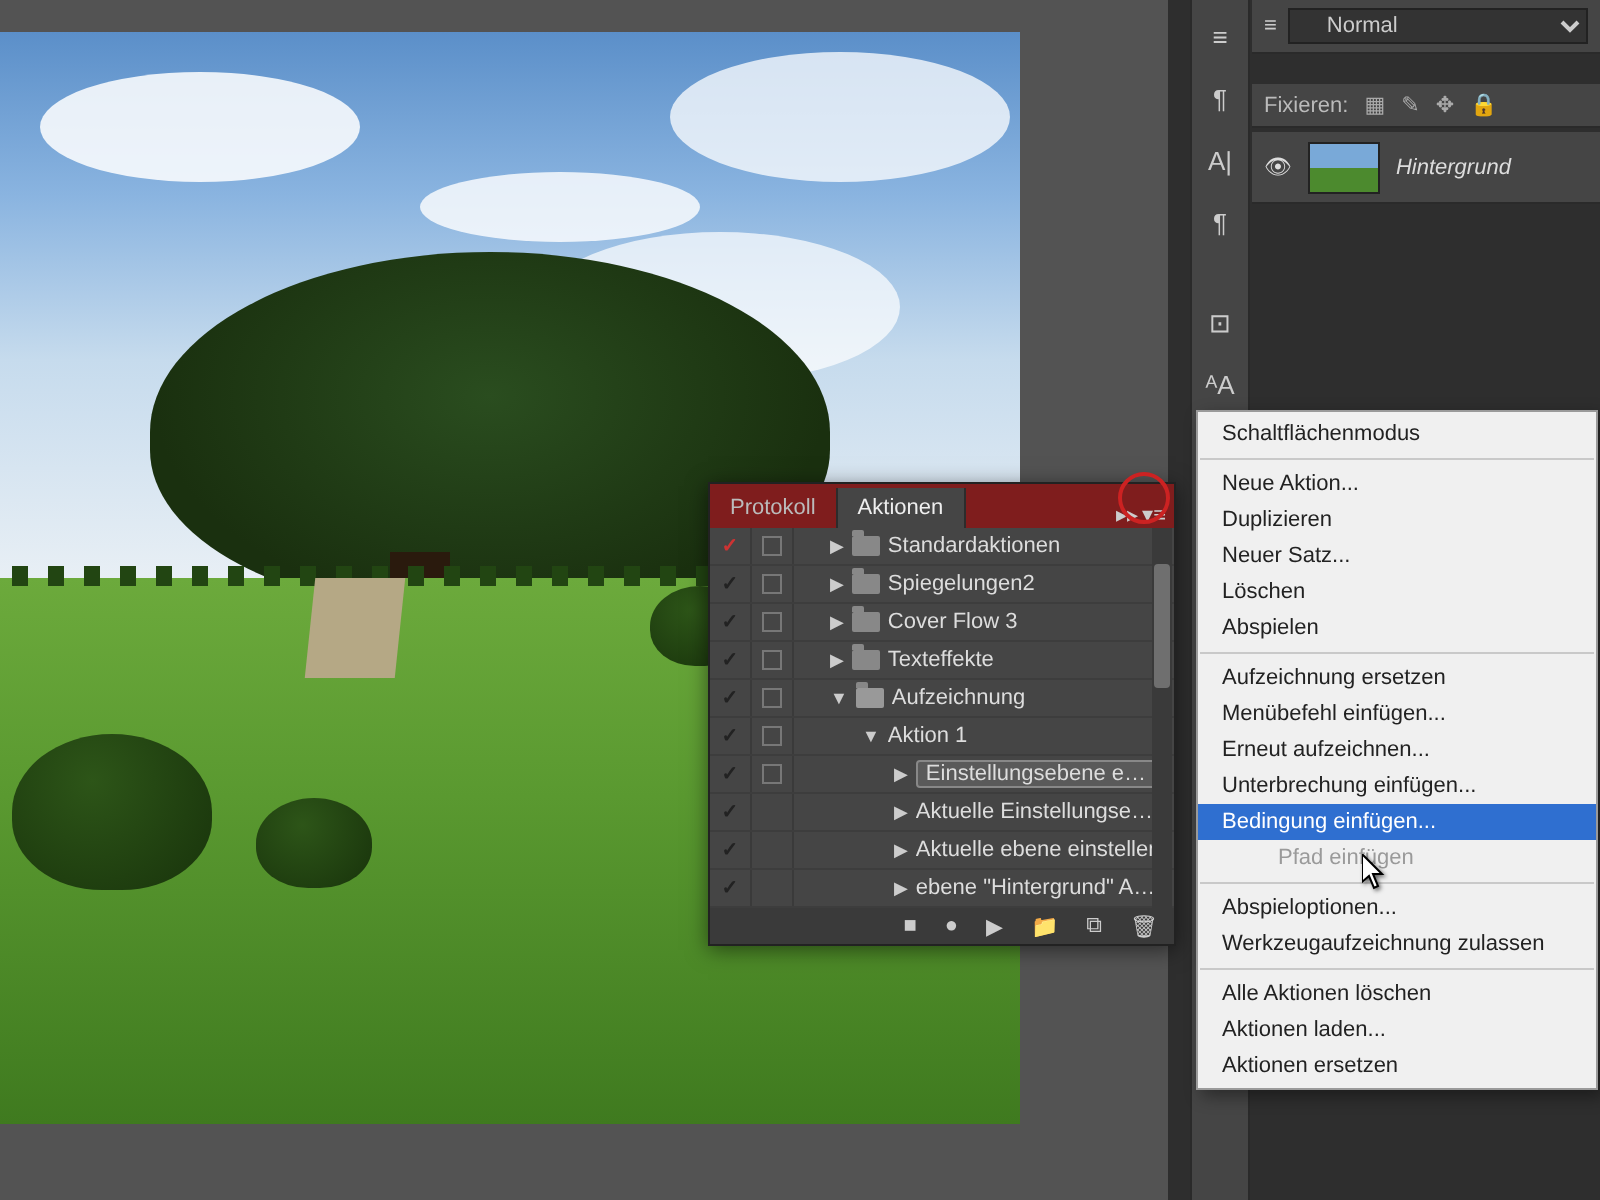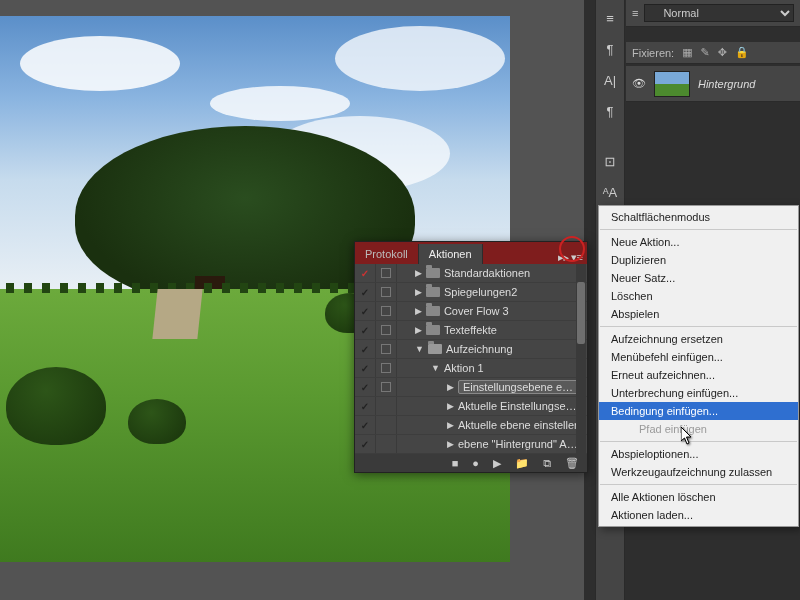--- a/index.html
+++ b/index.html
@@ -267,19 +267,20 @@
     <div class="cm-item">Erneut aufzeichnen...</div>
     <div class="cm-item">Unterbrechung einfügen...</div>
     <div class="cm-item hl">Bedingung einfügen...</div>
     <div class="cm-item disabled">Pfad einfügen</div>
     <div class="cm-sep"></div>
     <div class="cm-item">Abspieloptionen...</div>
     <div class="cm-item">Werkzeugaufzeichnung zulassen</div>
     <div class="cm-sep"></div>
     <div class="cm-item">Alle Aktionen löschen</div>
     <div class="cm-item">Aktionen laden...</div>
+    <div class="cm-item">Aktionen ersetzen</div>
   </div>
 
 <div class="cursor">
   <svg width="13" height="18" viewBox="0 0 13 18">
       <path d="M0,0 L0,14 L3.5,11 L6,17 L8,16 L5.5,10 L10,10 Z" fill="white" stroke="black" stroke-width="1"></path>
     </svg>
 </div>
 
 </body></html>

